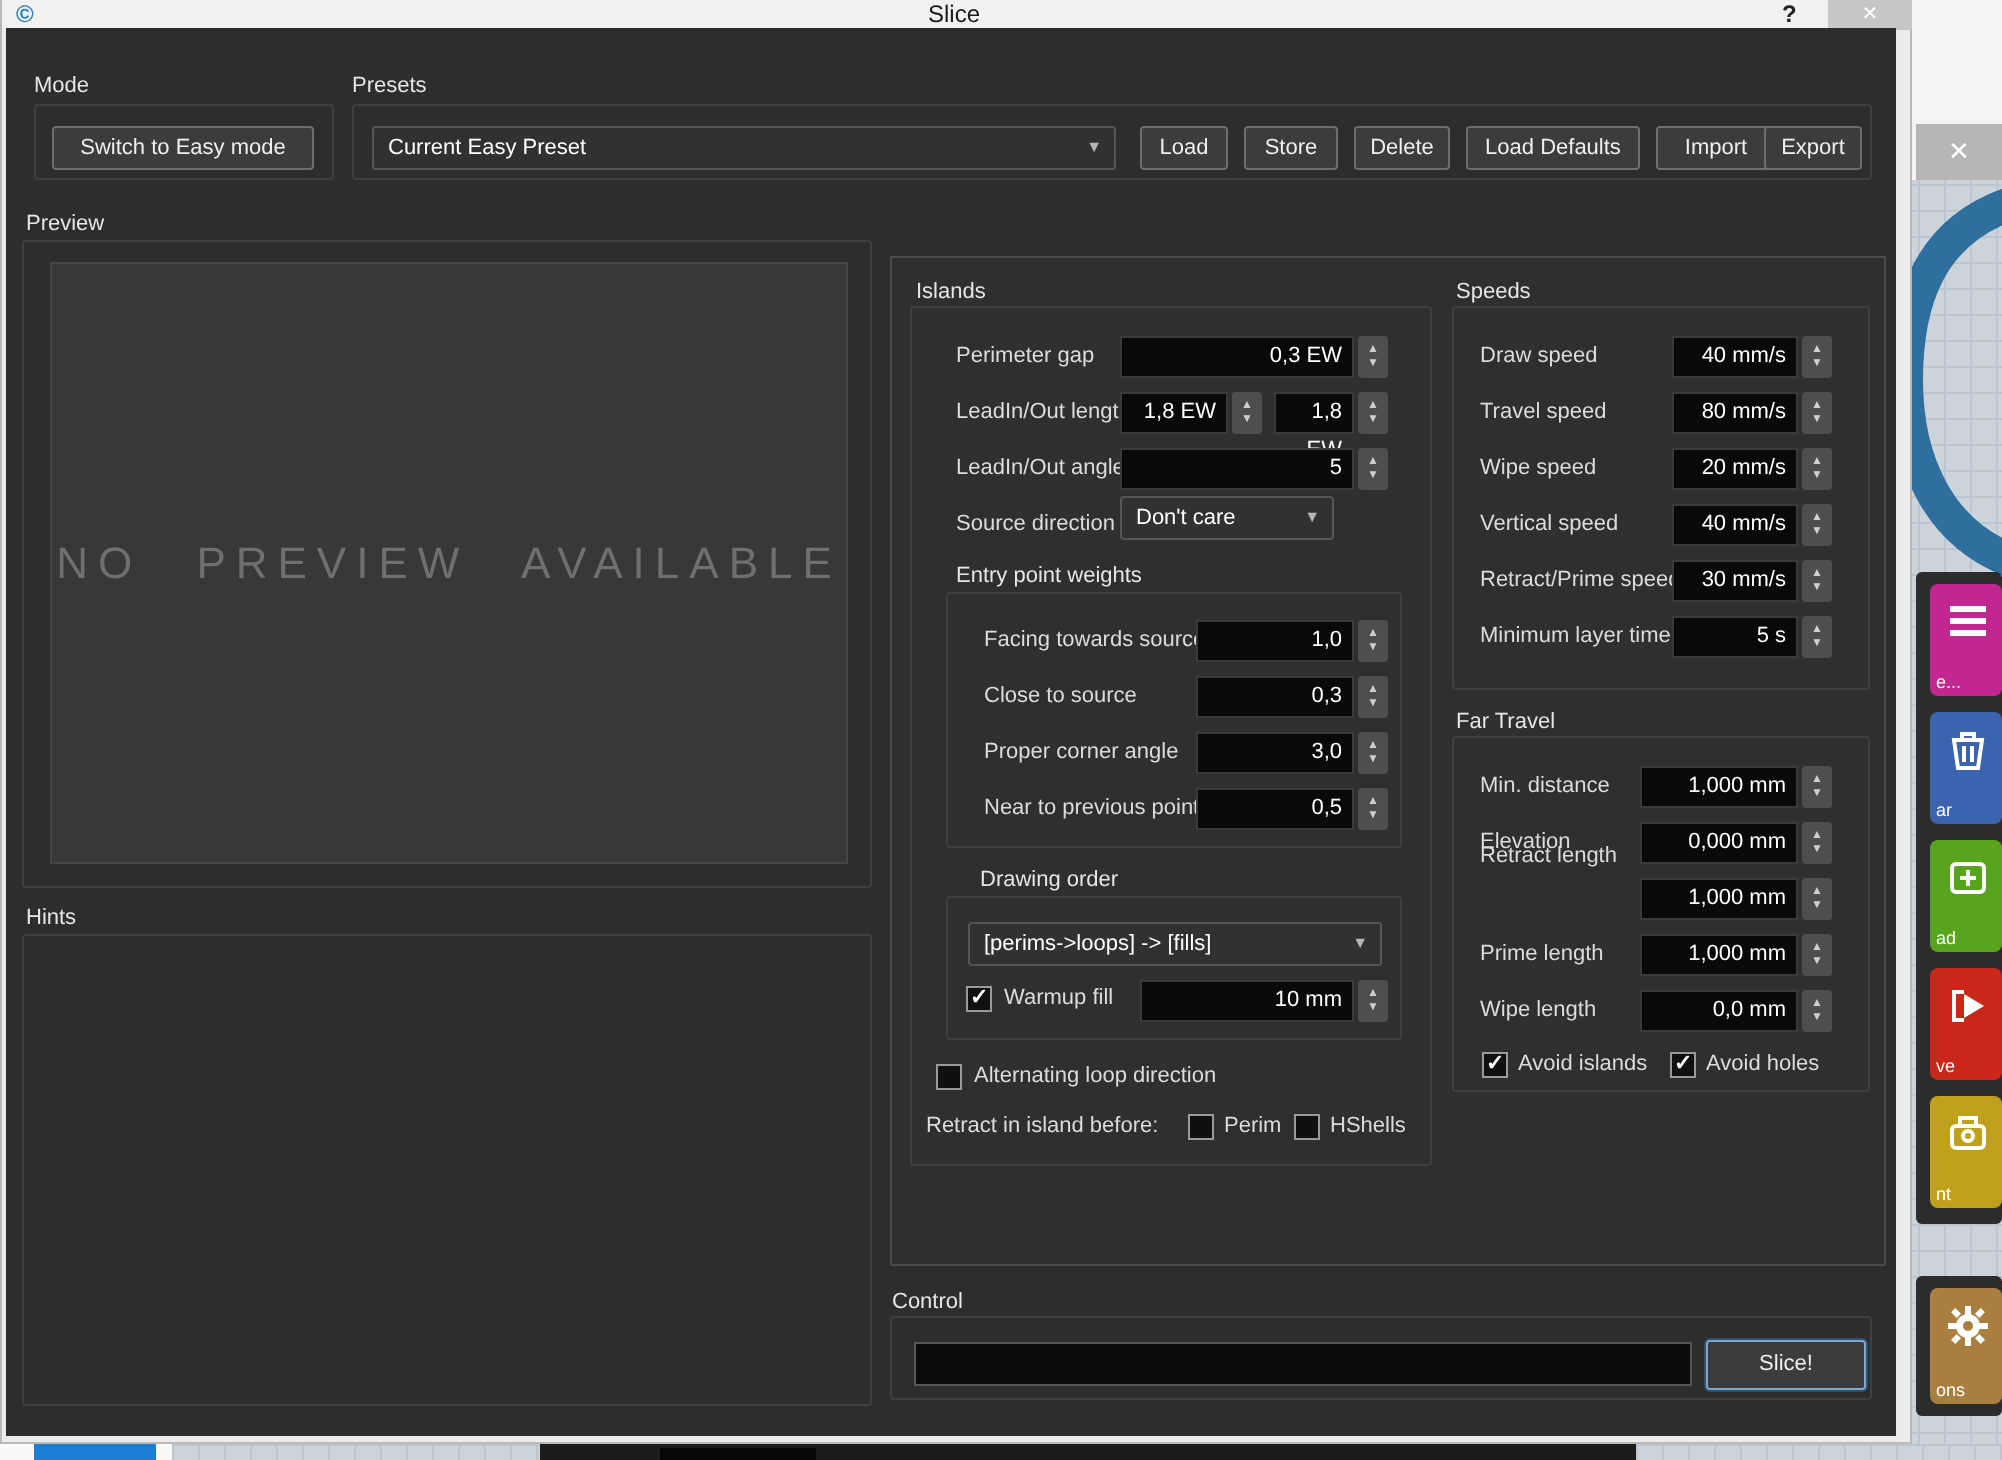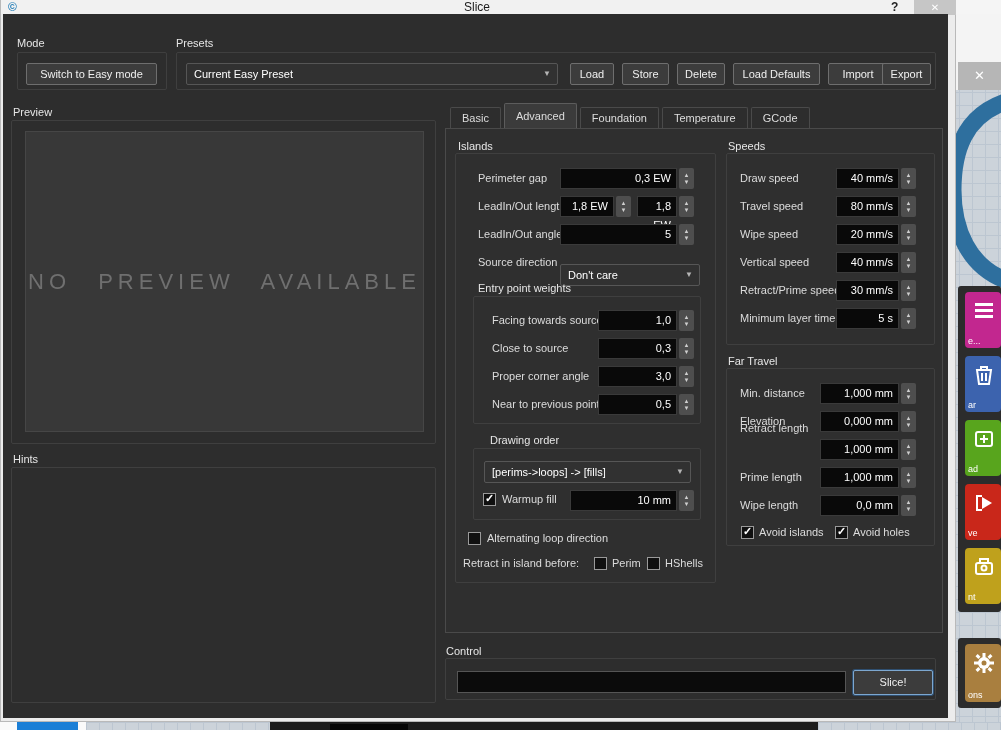--- a/index.html
+++ b/index.html
@@ -163,27 +163,20 @@
 
   <div class="abs glabel" style="left:13px;top:106px;">Preview</div>
   <div class="abs gbox" style="left:11px;top:120px;width:425px;height:324px;"></div>
   <div class="abs preview-inner" style="left:25px;top:131px;width:399px;height:301px;">
     <span class="preview-text">NO PREVIEW AVAILABLE</span>
   </div>
 
   <div class="abs glabel" style="left:13px;top:453px;">Hints</div>
   <div class="abs gbox" style="left:11px;top:467px;width:425px;height:236px;"></div>
 
-  <div class="abs tabs">
-    <div class="tab">Basic</div>
-    <div class="tab active">Advanced</div>
-    <div class="tab">Foundation</div>
-    <div class="tab">Temperature</div>
-    <div class="tab">GCode</div>
-  </div>
   <div class="abs pane"></div>
 
   <div class="abs glabel" style="left:458px;top:140px;">Islands</div>
   <div class="abs gbox" style="left:455px;top:153px;width:261px;height:430px;"></div>
 
   <div class="abs flabel" style="left:478px;top:168px;">Perimeter gap</div>
   <div class="abs field" style="left:560px;top:168px;width:117px;">0,3 EW</div>
   <div class="abs spin" style="left:679px;top:168px;">
       <span>▲</span>
       <span>▼</span>
@@ -202,21 +195,21 @@
     </div>
 
   <div class="abs flabel" style="left:478px;top:224px;">LeadIn/Out angle</div>
   <div class="abs field" style="left:560px;top:224px;width:117px;">5</div>
   <div class="abs spin" style="left:679px;top:224px;">
       <span>▲</span>
       <span>▼</span>
     </div>
 
   <div class="abs flabel" style="left:478px;top:252px;">Source direction</div>
-  <div class="abs combo" style="left:560px;top:264px;width:140px;">
+  <div class="abs combo" style="left:560px;top:248px;width:107px;">
     <span>Don't care</span>
     <span class="arr">▼</span>
   </div>
 
   <div class="abs glabel" style="left:478px;top:282px;">Entry point weights</div>
   <div class="abs gbox" style="left:473px;top:296px;width:228px;height:128px;"></div>
 
   <div class="abs flabel" style="left:492px;top:310px;">Facing towards source</div>
   <div class="abs field" style="left:598px;top:310px;width:79px;">1,0</div>
   <div class="abs spin" style="left:679px;top:310px;">

